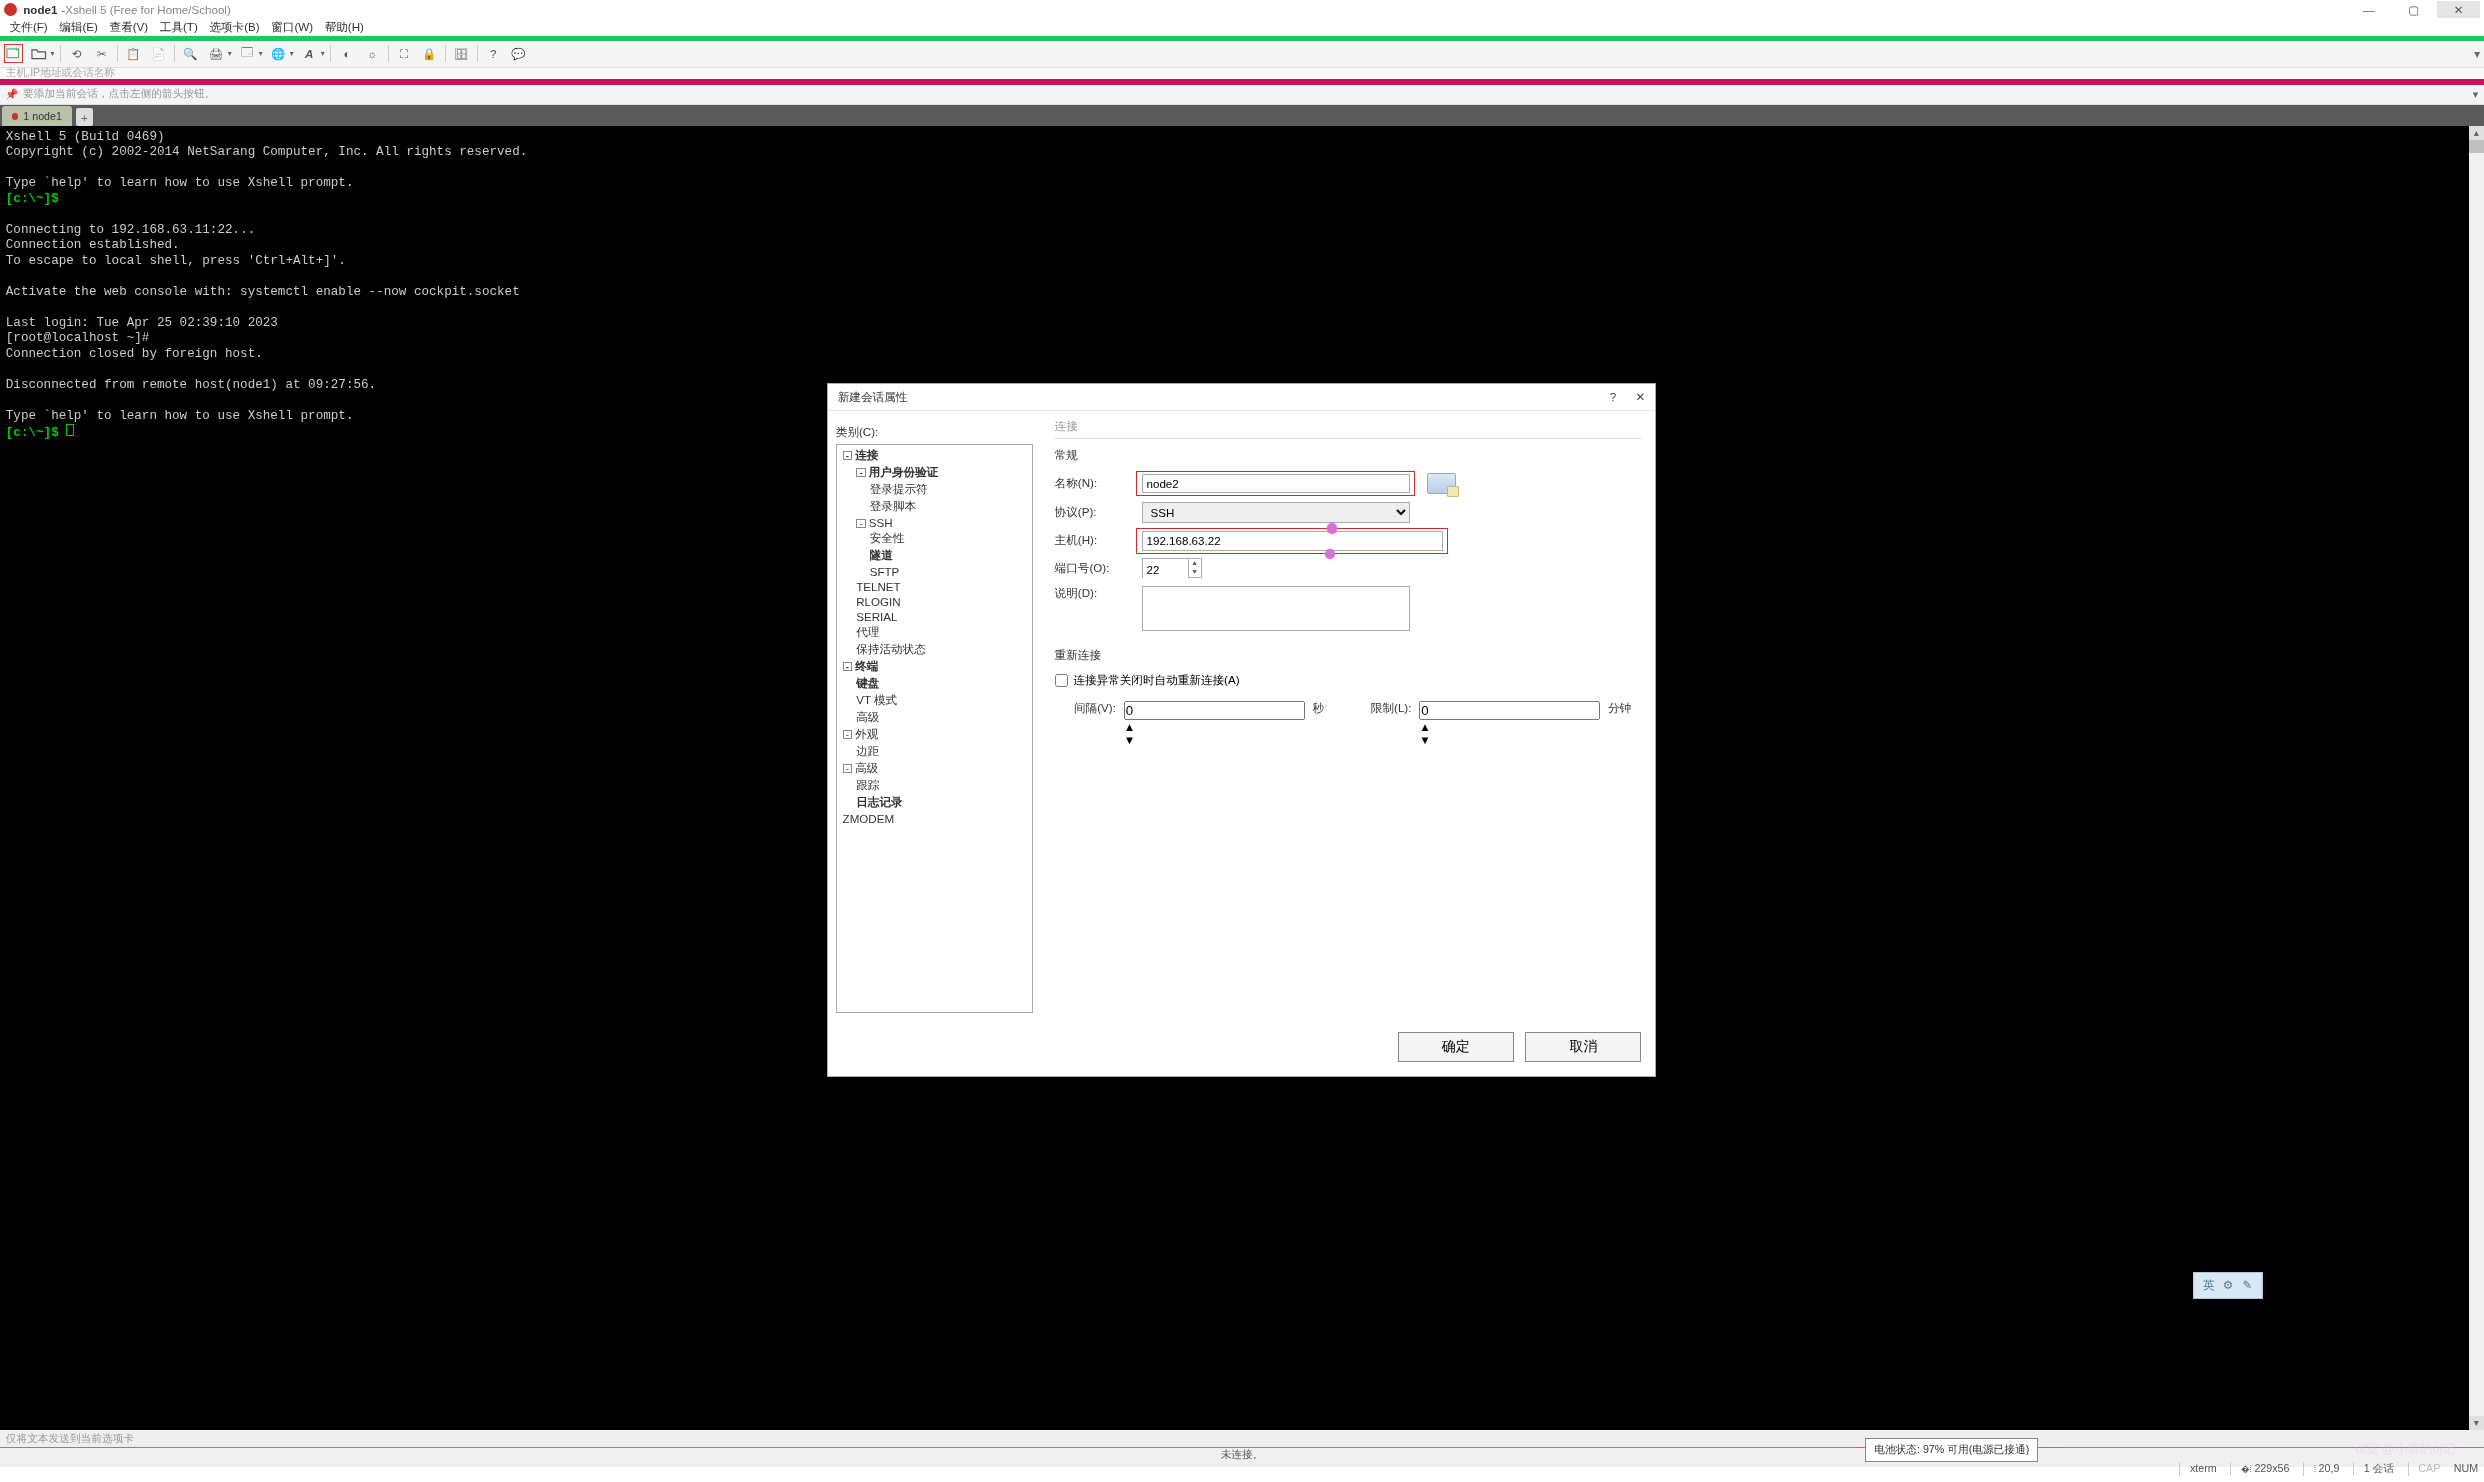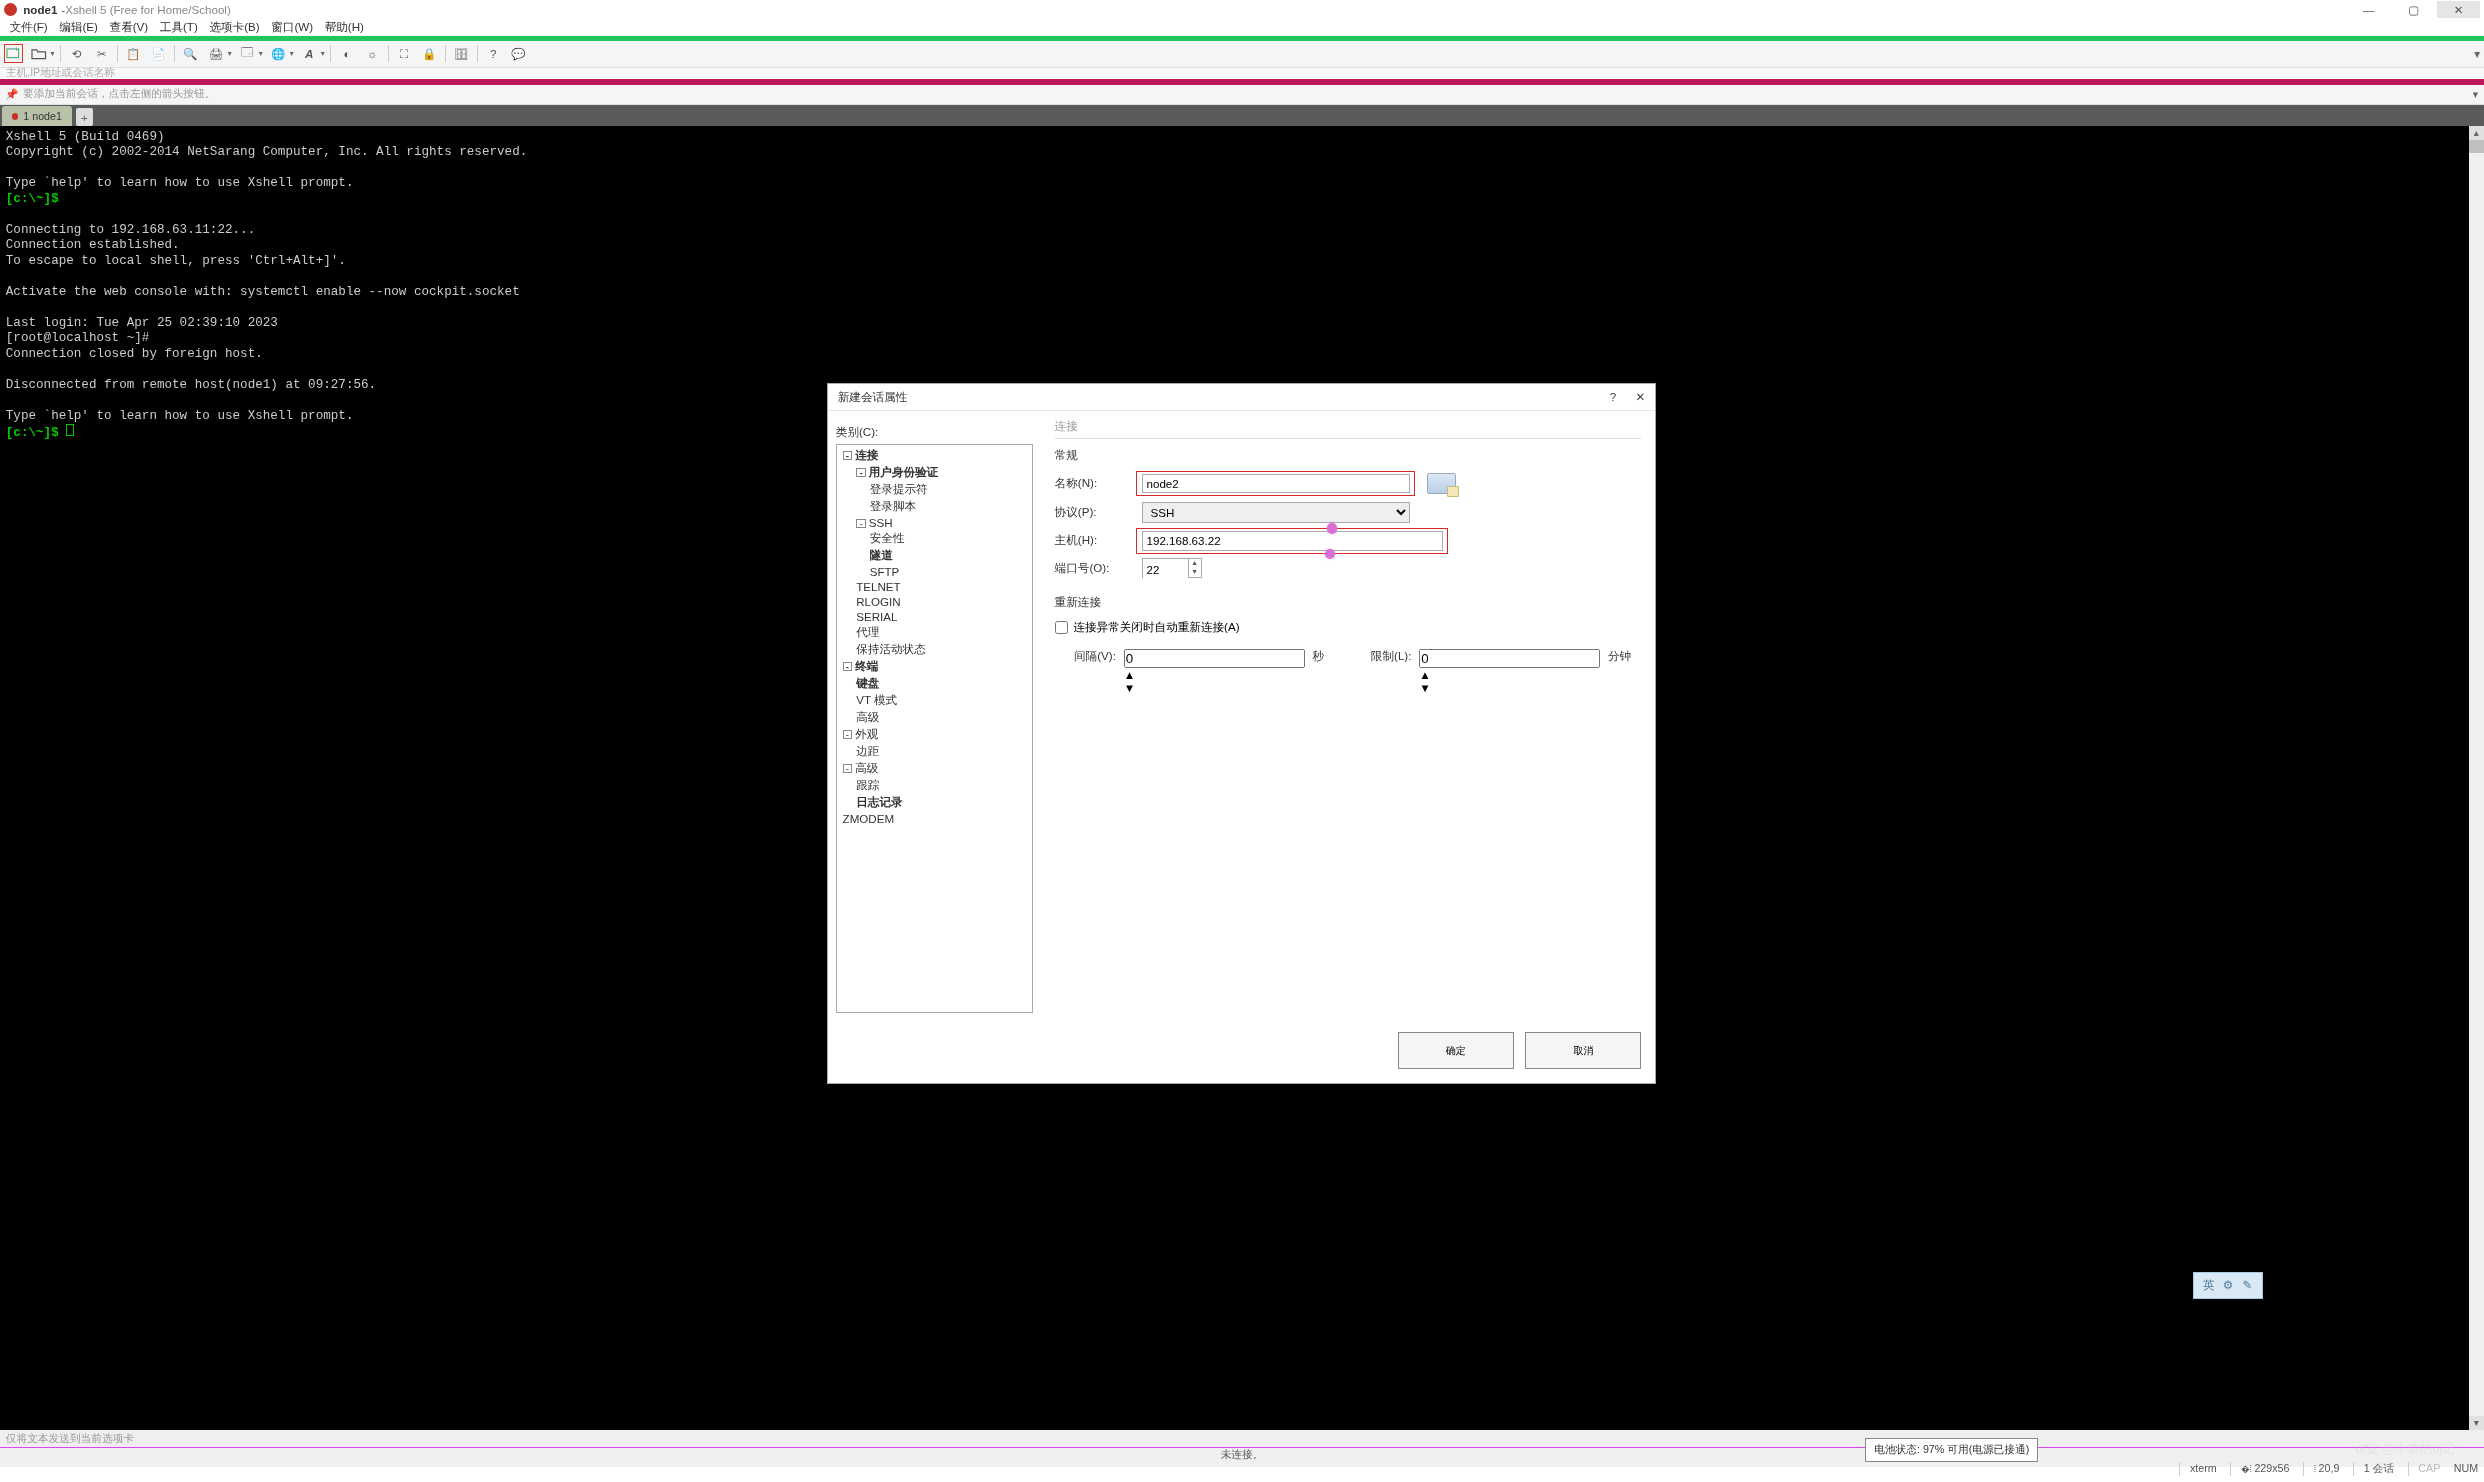--- a/index.html
+++ b/index.html
@@ -100,21 +100,21 @@
 .form-row .redbox { position: relative; }
 .form-row .redbox::after { content: ""; position: absolute; inset: -2.9px -5.8px -2.9px -5.8px; border: 1px solid #d62a2a; pointer-events: none; }
 .pink-dot { position: absolute; width: 10.7px; height: 10.7px; background: #d870d8; border-radius: 50%; box-shadow: 0 0 2.9px rgba(216,112,216,0.6); }
 .sess-icon { width: 29px; height: 21.3px; background: linear-gradient(#dce8f4,#b8cee6); border: 1px solid #9ab; margin-left: 17.5px; border-radius: 1.9px; position: relative; }
 .sess-icon::after { content: ""; position: absolute; right: -3.9px; bottom: -3.9px; width: 9.7px; height: 9.7px; background: #f5e8b8; border: 1px solid #c9b870; border-radius: 1px; }
 .reconnect-sec .chk-row { display: flex; align-items: center; margin: 5.8px 0 13.6px 0; }
 .reconnect-sec .chk-row input { margin-right: 5.8px; }
 .reconnect-grid { display: flex; gap: 7.8px; }
 .reconnect-grid .lab { color: #333; }
 .dialog-buttons { display: flex; justify-content: flex-end; gap: 11.6px; padding: 9.7px 13.6px 13.6px; }
-.dialog-buttons button { width: 116px; height: 37px; border: 1px solid #888; background: #f5f5f5; cursor: pointer; font-size: 10px; }
+.dialog-buttons button { width: 116px; height: 30px; border: 1px solid #888; background: #f5f5f5; cursor: pointer; font-size: 14px; }
 
 svg { width: 15.5px; height: 15.5px; }
 </style>
 </head>
 <body>
 
 <div class="titlebar">
   <div class="app-icon"></div>
   <span class="title-session">node1</span>
   <span> - </span>
@@ -269,20 +269,24 @@
         <span class="flabel">端口号(O):</span>
         <div class="spinner">
           <input type="text" value="22" style="">
           <div class="updown">
               <div>▲</div>
               <div>▼</div>
             </div>
         </div>
       </div>
 
+      <div class="form-row" style="align-items:flex-start">
+        <span class="flabel">说明(D):</span>
+        <textarea style=""></textarea>
+      </div>
 
       <div class="reconnect-sec" style="margin-top:17.5px">
         <div class="section-head">重新连接</div>
         <div class="chk-row">
           <input type="checkbox" style="">
           <span>连接异常关闭时自动重新连接(A)</span>
         </div>
         <div class="reconnect-grid">
           <span class="lab" style="margin-left:19.4px">间隔(V):</span>
           <div class="spinner">

